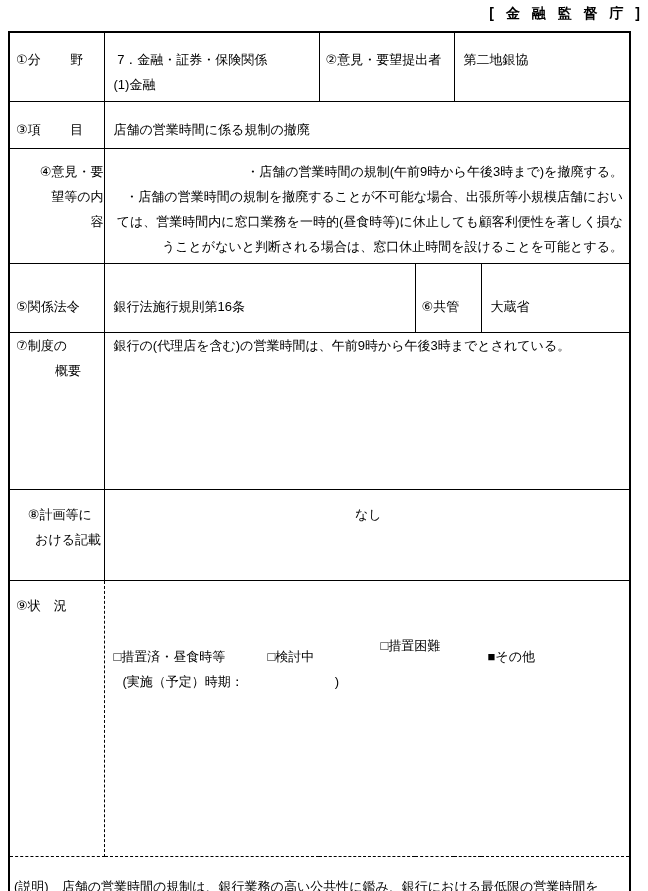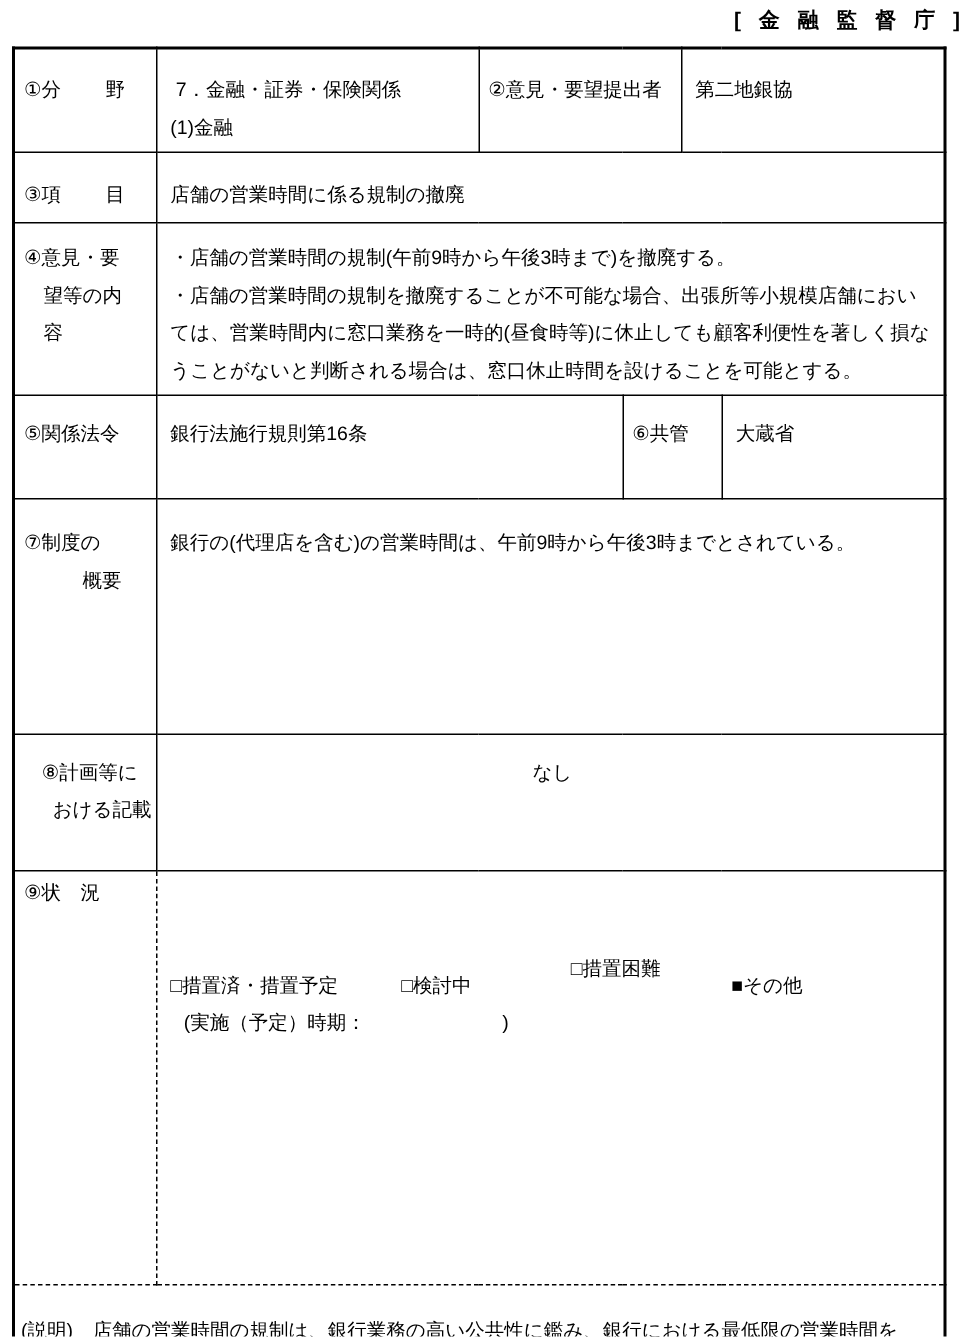--- a/index.html
+++ b/index.html
@@ -23,35 +23,35 @@
     border:1px solid #000; vertical-align:top;
     font-size:13px; line-height:25px;
     white-space:pre-wrap; overflow:hidden;
     word-break:break-all;
   }
   td.lbl { padding:0 0 0 6px; }
   td.val { padding:0 6px 0 9px; }
   tr.r1 td { padding-top:14px; }
   tr.r2 td { padding-top:15px; }
   tr.r3 td { padding-top:10px; }
-  tr.r4 td { padding-top:12px;margin-left:12px; }
-  tr.r5 td { padding-top:16px; }
+  tr.r4 td { padding-top:30px;margin-left:12px; }
+  tr.r5 td { }
   tr.r6 td { padding-top:12px; }
   tr.r8 td { padding-top:17px; }
   tr.r1 { height:69px; }
   tr.r2 { height:47px;margin-left:25px; }
-  tr.r3 { height:115px; }
+  tr.r3 { height:115px;text-align:right; }
   tr.r4 { height:69px; }
   tr.r5 { height:157px; }
   tr.r6 { height:91px;text-align:center; }
   tr.r7 { height:68px; }
   tr.r8 { height:186px; }
   
   tr.r7 td { border-bottom:1px dashed #000; }
-  tr.r7 td.lbl { border-right:1px dashed #000; padding-top:1px; }
+  tr.r7 td.lbl { border-right:1px dashed #000; padding-top:12px; }
   tr.r7 td.statuscell { border-left:1px dashed #000; padding:0; }
   tr.r8 td.expl {
     border-top:1px dashed #000;
     padding:17px 6px 0 4px; line-height:25px;
   }
   .status-box { position:relative; width:100%; height:100%; }
   .status-box span { position:absolute; white-space:pre; }
   .opt0 { left:9px;   top:13px; }
   .opt1 { left:163px; top:13px; }
   .opt2 { left:276px; top:2px; }
@@ -104,21 +104,21 @@
     </tr>
     <tr class="r6">
       <td class="lbl">⑧計画等に
 　 おける記載</td>
       <td class="val" colspan="5">なし</td>
     </tr>
     <tr class="r7">
       <td class="lbl">⑨状　況</td>
       <td class="statuscell" colspan="5">
         <div class="status-box">
-          <span class="opt0">□措置済・措置予定</span>
+          <span class="opt0">□措置済・昼食時等</span>
           <span class="opt1">□検討中</span>
           <span class="opt2">□措置困難</span>
           <span class="opt3">■その他</span>
           <span class="period">(実施（予定）時期：　　　　　　　)</span>
         </div>
       </td>
     </tr>
     <tr class="r8">
       <td class="expl" colspan="6">(説明)　店舗の営業時間の規制は、銀行業務の高い公共性に鑑み、銀行における最低限の営業時間を
 　　確保することにより、利用者の利便性を確保するとの趣旨から制度上設けられているもの。

